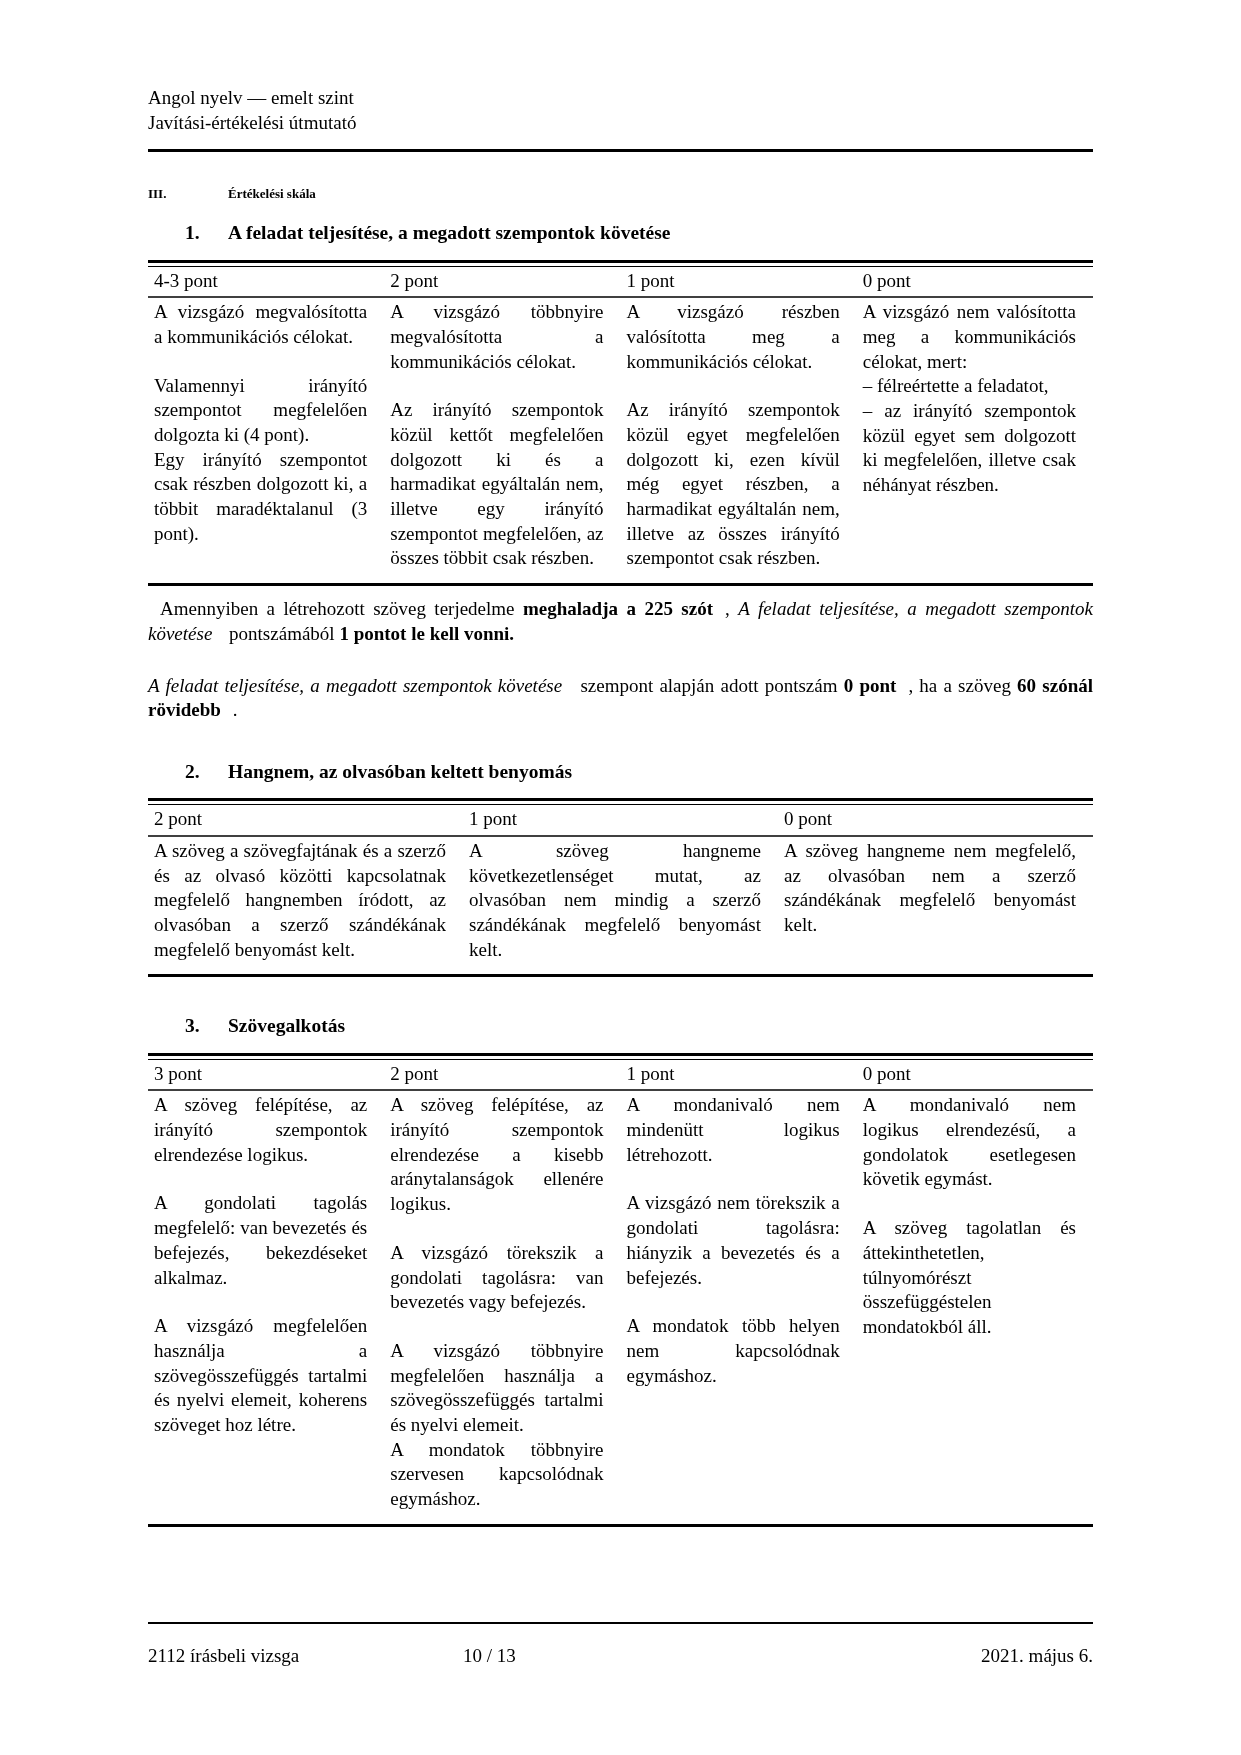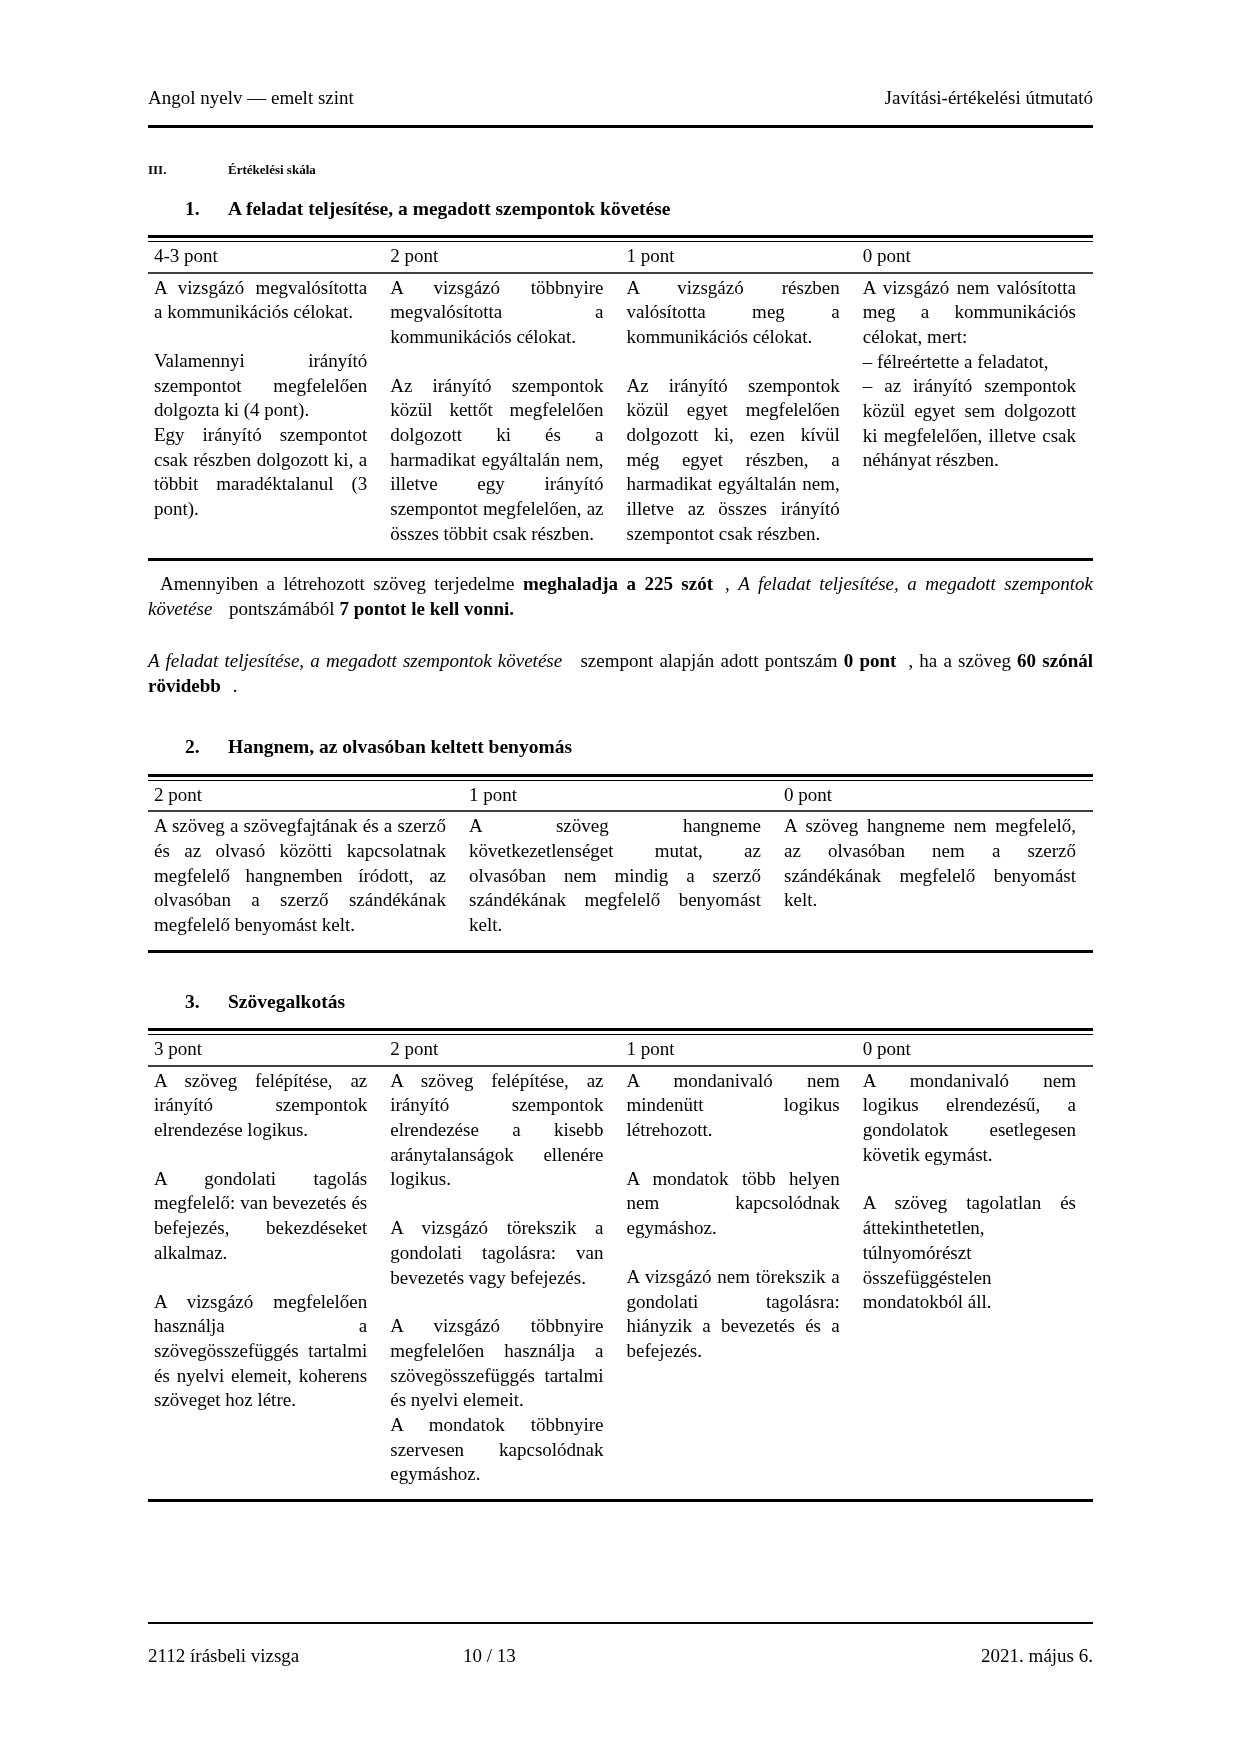--- a/index.html
+++ b/index.html
@@ -3,21 +3,21 @@
 <meta charset="utf-8">
 <style>
   html,body{margin:0;padding:0;}
   body{
     width:1241px;height:1755px;position:relative;background:#ffffff;
     font-family:"Liberation Serif","DejaVu Serif",serif;
     color:#000;font-size:19px;line-height:1.3;
     -webkit-font-smoothing:antialiased;
   }
   .page{padding:0 148px;position:relative;}
-  .running-header{display:flex;justify-content:space-between;padding-top:86px;}
+  .running-header{display:flex;justify-content:space-between;padding-top:86px;flex-direction:column;}
   .header-rule{margin-top:14px;border-top:3px solid #000;height:0;}
   .section-head{margin:34px 0 0;font-weight:bold;font-size:13px;}
   .section-head .sec-num{display:inline-block;width:80px;}
   .crit-head{margin:36px 0 14px;font-weight:bold;font-size:19.5px;}
   .crit-head.first{margin-top:17px;}
   .crit-head .crit-num{display:inline-block;width:43px;margin-left:37px;}
   .table-top-rule{height:3px;border-top:3px solid #000;border-bottom:1px solid #000;}
   .rubric{display:grid;grid-template-columns:repeat(var(--cols),1fr);border-bottom:3px solid #000;}
   .points-header{padding:2px 16px 3px 6px;border-bottom:2px solid #404040;}
   .rubric-cell{padding:2px 17px 12px 6px;text-align:justify;}
@@ -72,21 +72,21 @@
           <p>Az irányító szempontok közül egyet megfelelően dolgozott ki, ezen kívül még egyet részben, a harmadikat egyáltalán nem, illetve az összes irányító szempontot csak részben.</p>
         </div>
         <div class="rubric-cell">
           <p>A vizsgázó nem valósította meg a kommunikációs célokat, mert:
 – félreértette a feladatot,
 – az irányító szempontok közül egyet sem dolgozott ki megfelelően, illetve csak néhányat részben.</p>
         </div>
       </div>
     </section>
 
-  <div class="note"><span class="seg-normal">Amennyiben a létrehozott szöveg terjedelme </span><span class="seg-bold">meghaladja a 225 szót</span><span class="seg-normal">, </span><span class="seg-italic">A feladat teljesítése, a megadott szempontok követése</span><span class="seg-normal"> pontszámából </span><span class="seg-bold">7 pontot le kell vonni.</span></div>
+  <div class="note"><span class="seg-normal">Amennyiben a létrehozott szöveg terjedelme </span><span class="seg-bold">meghaladja a 225 szót</span><span class="seg-normal">, </span><span class="seg-italic">A feladat teljesítése, a megadott szempontok követése</span><span class="seg-normal"> pontszámából </span><span class="seg-bold">1 pontot le kell vonni.</span></div>
   <div class="note"><span class="seg-italic">A feladat teljesítése, a megadott szempontok követése</span><span class="seg-normal"> szempont alapján adott pontszám </span><span class="seg-bold">0 pont</span><span class="seg-normal">, ha a szöveg </span><span class="seg-bold">60 szónál rövidebb</span><span class="seg-normal">.</span></div>
 
   <div class="crit-head">
     <span class="crit-num">2.</span><span>Hangnem, az olvasóban keltett benyomás</span>
   </div>
   <section>
       <div class="table-top-rule"></div>
       <div class="rubric" style="--cols: 3;">
         <div class="points-header">2 pont</div>
         <div class="points-header">1 pont</div>
@@ -119,22 +119,22 @@
           <p>A vizsgázó megfelelően használja a szövegösszefüggés tartalmi és nyelvi elemeit, koherens szöveget hoz létre.</p>
         </div>
         <div class="rubric-cell">
           <p>A szöveg felépítése, az irányító szempontok elrendezése a kisebb aránytalanságok ellenére logikus.</p>
           <p>A vizsgázó törekszik a gondolati tagolásra: van bevezetés vagy befejezés.</p>
           <p>A vizsgázó többnyire megfelelően használja a szövegösszefüggés tartalmi és nyelvi elemeit.
 A mondatok többnyire szervesen kapcsolódnak egymáshoz.</p>
         </div>
         <div class="rubric-cell">
           <p>A mondanivaló nem mindenütt logikus létrehozott.</p>
+          <p>A vizsgázó nem törekszik a gondolati tagolásra: hiányzik a bevezetés és a befejezés.</p>
           <p>A mondatok több helyen nem kapcsolódnak egymáshoz.</p>
-          <p>A vizsgázó nem törekszik a gondolati tagolásra: hiányzik a bevezetés és a befejezés.</p>
         </div>
         <div class="rubric-cell">
           <p>A mondanivaló nem logikus elrendezésű, a gondolatok esetlegesen követik egymást.</p>
           <p>A szöveg tagolatlan és áttekinthetetlen, túlnyomórészt összefüggéstelen mondatokból áll.</p>
         </div>
       </div>
     </section>
 
 </div>
 

